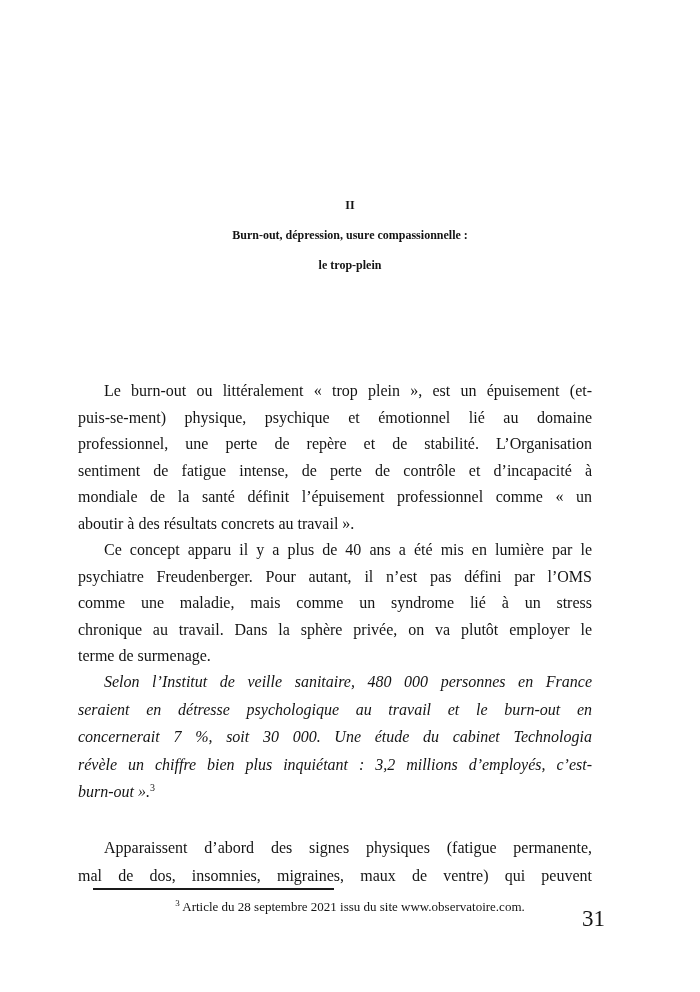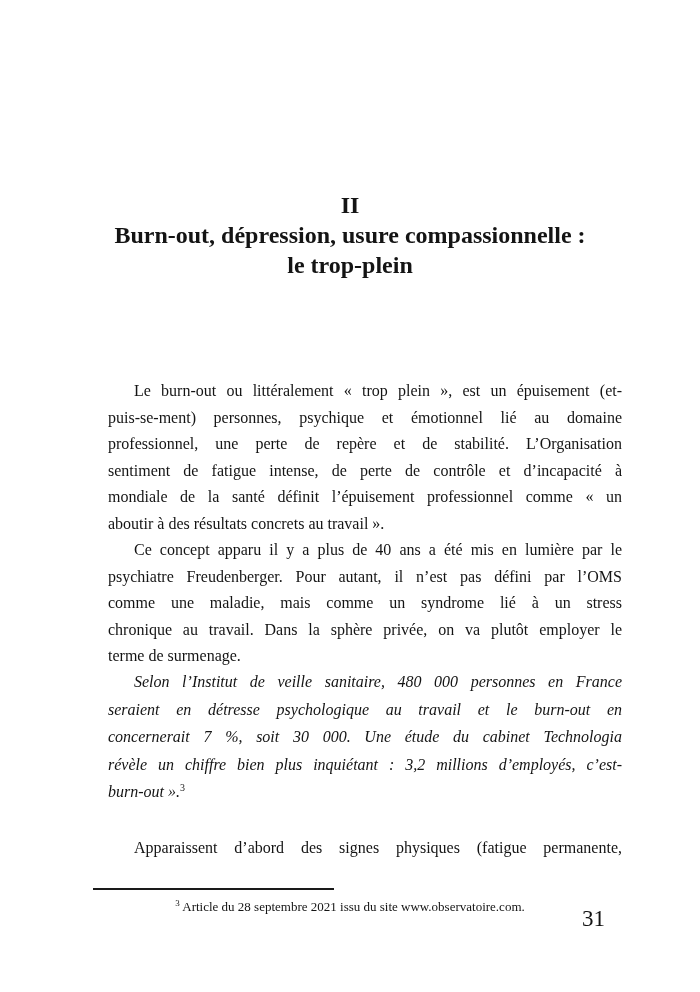--- a/index.html
+++ b/index.html
@@ -13,26 +13,26 @@
     overflow: hidden;
     margin: 0 auto;
   }
   .chapter-heading {
     position: absolute;
     left: 93px;
     top: 190px;
     width: 514px;
     text-align: center;
     font-weight: bold;
-    font-size: 24px;
+    font-size: 12px;
     line-height: 30px;
   }
   .text-block {
     position: absolute;
-    left: 108px;
+    left: 78px;
     width: 514px;
     font-size: 16px;
   }
   #block-p1p2 { top: 378px; line-height: 26.5px; }
   #block-p3   { top: 668px; line-height: 27.5px; font-style: italic; }
   #block-p4   { top: 834px; line-height: 27.5px; }
   .line { display: block; }
   .j { text-align: justify; text-align-last: justify; }
   .last { text-align: center; text-align-last: left; }
   .indent { text-indent: 26px; }
@@ -75,21 +75,21 @@
 
   <header class="chapter-heading">
     <div class="line">II</div>
     <div class="line">Burn-out, dépression, usure compassionnelle :</div>
     <div class="line">le trop-plein</div>
   </header>
 
   <section class="text-block" id="block-p1p2">
     <div>
       <div class="line j indent">Le burn-out ou littéralement « trop plein », est un épuisement (et-</div>
-      <div class="line j">puis-se-ment) personnes, psychique et émotionnel lié au domaine</div>
+      <div class="line j">puis-se-ment) physique, psychique et émotionnel lié au domaine</div>
       <div class="line j">professionnel, une perte de repère et de stabilité. L’Organisation</div>
       <div class="line j">sentiment de fatigue intense, de perte de contrôle et d’incapacité à</div>
       <div class="line j">mondiale de la santé définit l’épuisement professionnel comme « un</div>
       <div class="line last">aboutir à des résultats concrets au travail ».</div>
     </div>
     <div>
       <div class="line j indent">Ce concept apparu il y a plus de 40 ans a été mis en lumière par le</div>
       <div class="line j">psychiatre Freudenberger. Pour autant, il n’est pas défini par l’OMS</div>
       <div class="line j">comme une maladie, mais comme un syndrome lié à un stress</div>
       <div class="line j">chronique au travail. Dans la sphère privée, on va plutôt employer le</div>
@@ -100,20 +100,21 @@
   <section class="text-block" id="block-p3">
     <div class="line j indent">Selon l’Institut de veille sanitaire, 480 000 personnes en France</div>
     <div class="line j">seraient en détresse psychologique au travail et le burn-out en</div>
     <div class="line j">concernerait 7 %, soit 30 000. Une étude du cabinet Technologia</div>
     <div class="line j">révèle un chiffre bien plus inquiétant : 3,2 millions d’employés, c’est-</div>
     <div class="line last"><span>burn-out ».</span><sup class="fnref">3</sup></div>
   </section>
 
   <section class="text-block" id="block-p4">
     <div class="line j indent">Apparaissent d’abord des signes physiques (fatigue permanente,</div>
+    <div class="line j">mal de dos, insomnies, migraines, maux de ventre) qui peuvent</div>
   </section>
 
   <div class="footnote-rule"></div>
 
   <div class="footnote"><sup>3</sup><span> Article du 28 septembre 2021 issu du site www.observatoire.com.</span></div>
 
   <div class="page-number">31</div>
 
 </div>
 

